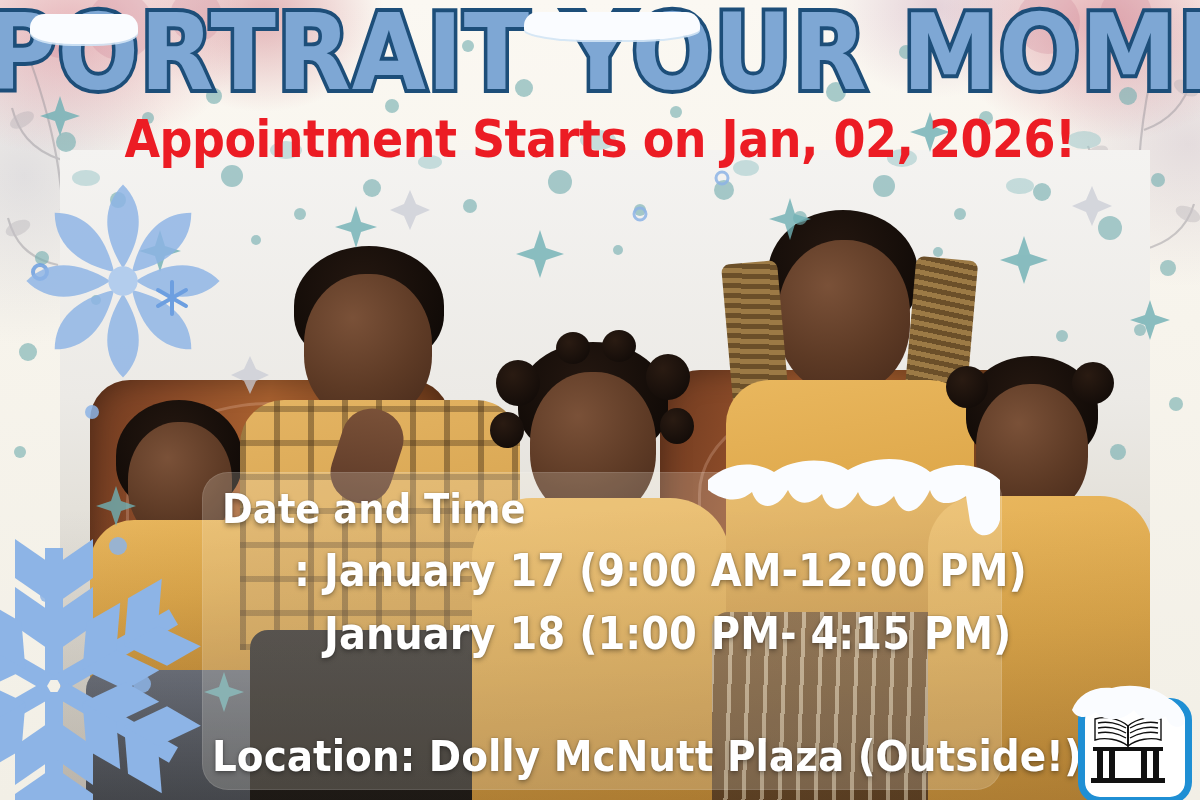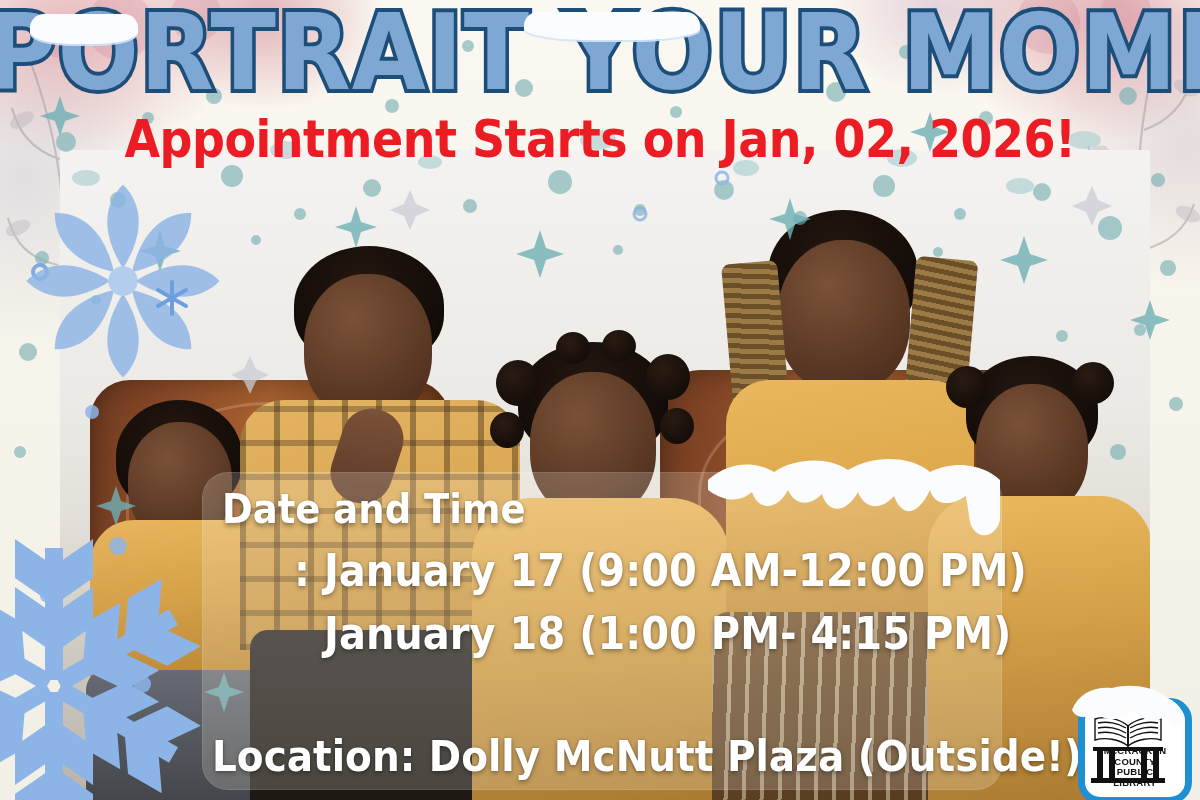--- a/index.html
+++ b/index.html
@@ -466,26 +466,20 @@
 
         <g fill="#111">
           <rect x="8" y="43" width="70" height="4"></rect>
           <rect x="12" y="47" width="6" height="28"></rect>
           <rect x="24" y="47" width="6" height="28"></rect>
           <rect x="56" y="47" width="6" height="28"></rect>
           <rect x="68" y="47" width="6" height="28"></rect>
           <rect x="6" y="74" width="74" height="5"></rect>
         </g>
       </svg>
-      <div class="logo-txt">
-        <div>McCRACKEN</div>
-        <div>COUNTY</div>
-        <div>PUBLIC</div>
-        <div>LIBRARY</div>
-      </div>
     </div>
     <svg class="logo-snow" width="122" height="48" viewBox="0 0 122 48">
       <path fill="#fafcff" d="M4 26 C 10 10, 26 2, 44 4 C 62 -1, 86 2, 100 14
         C 112 20, 118 30, 116 40 C 110 46, 100 42, 98 32
         C 86 40, 72 36, 66 26 C 54 38, 36 38, 28 28
         C 18 36, 8 34, 4 26 Z"></path>
     </svg>
   </div>
 
 </div>

